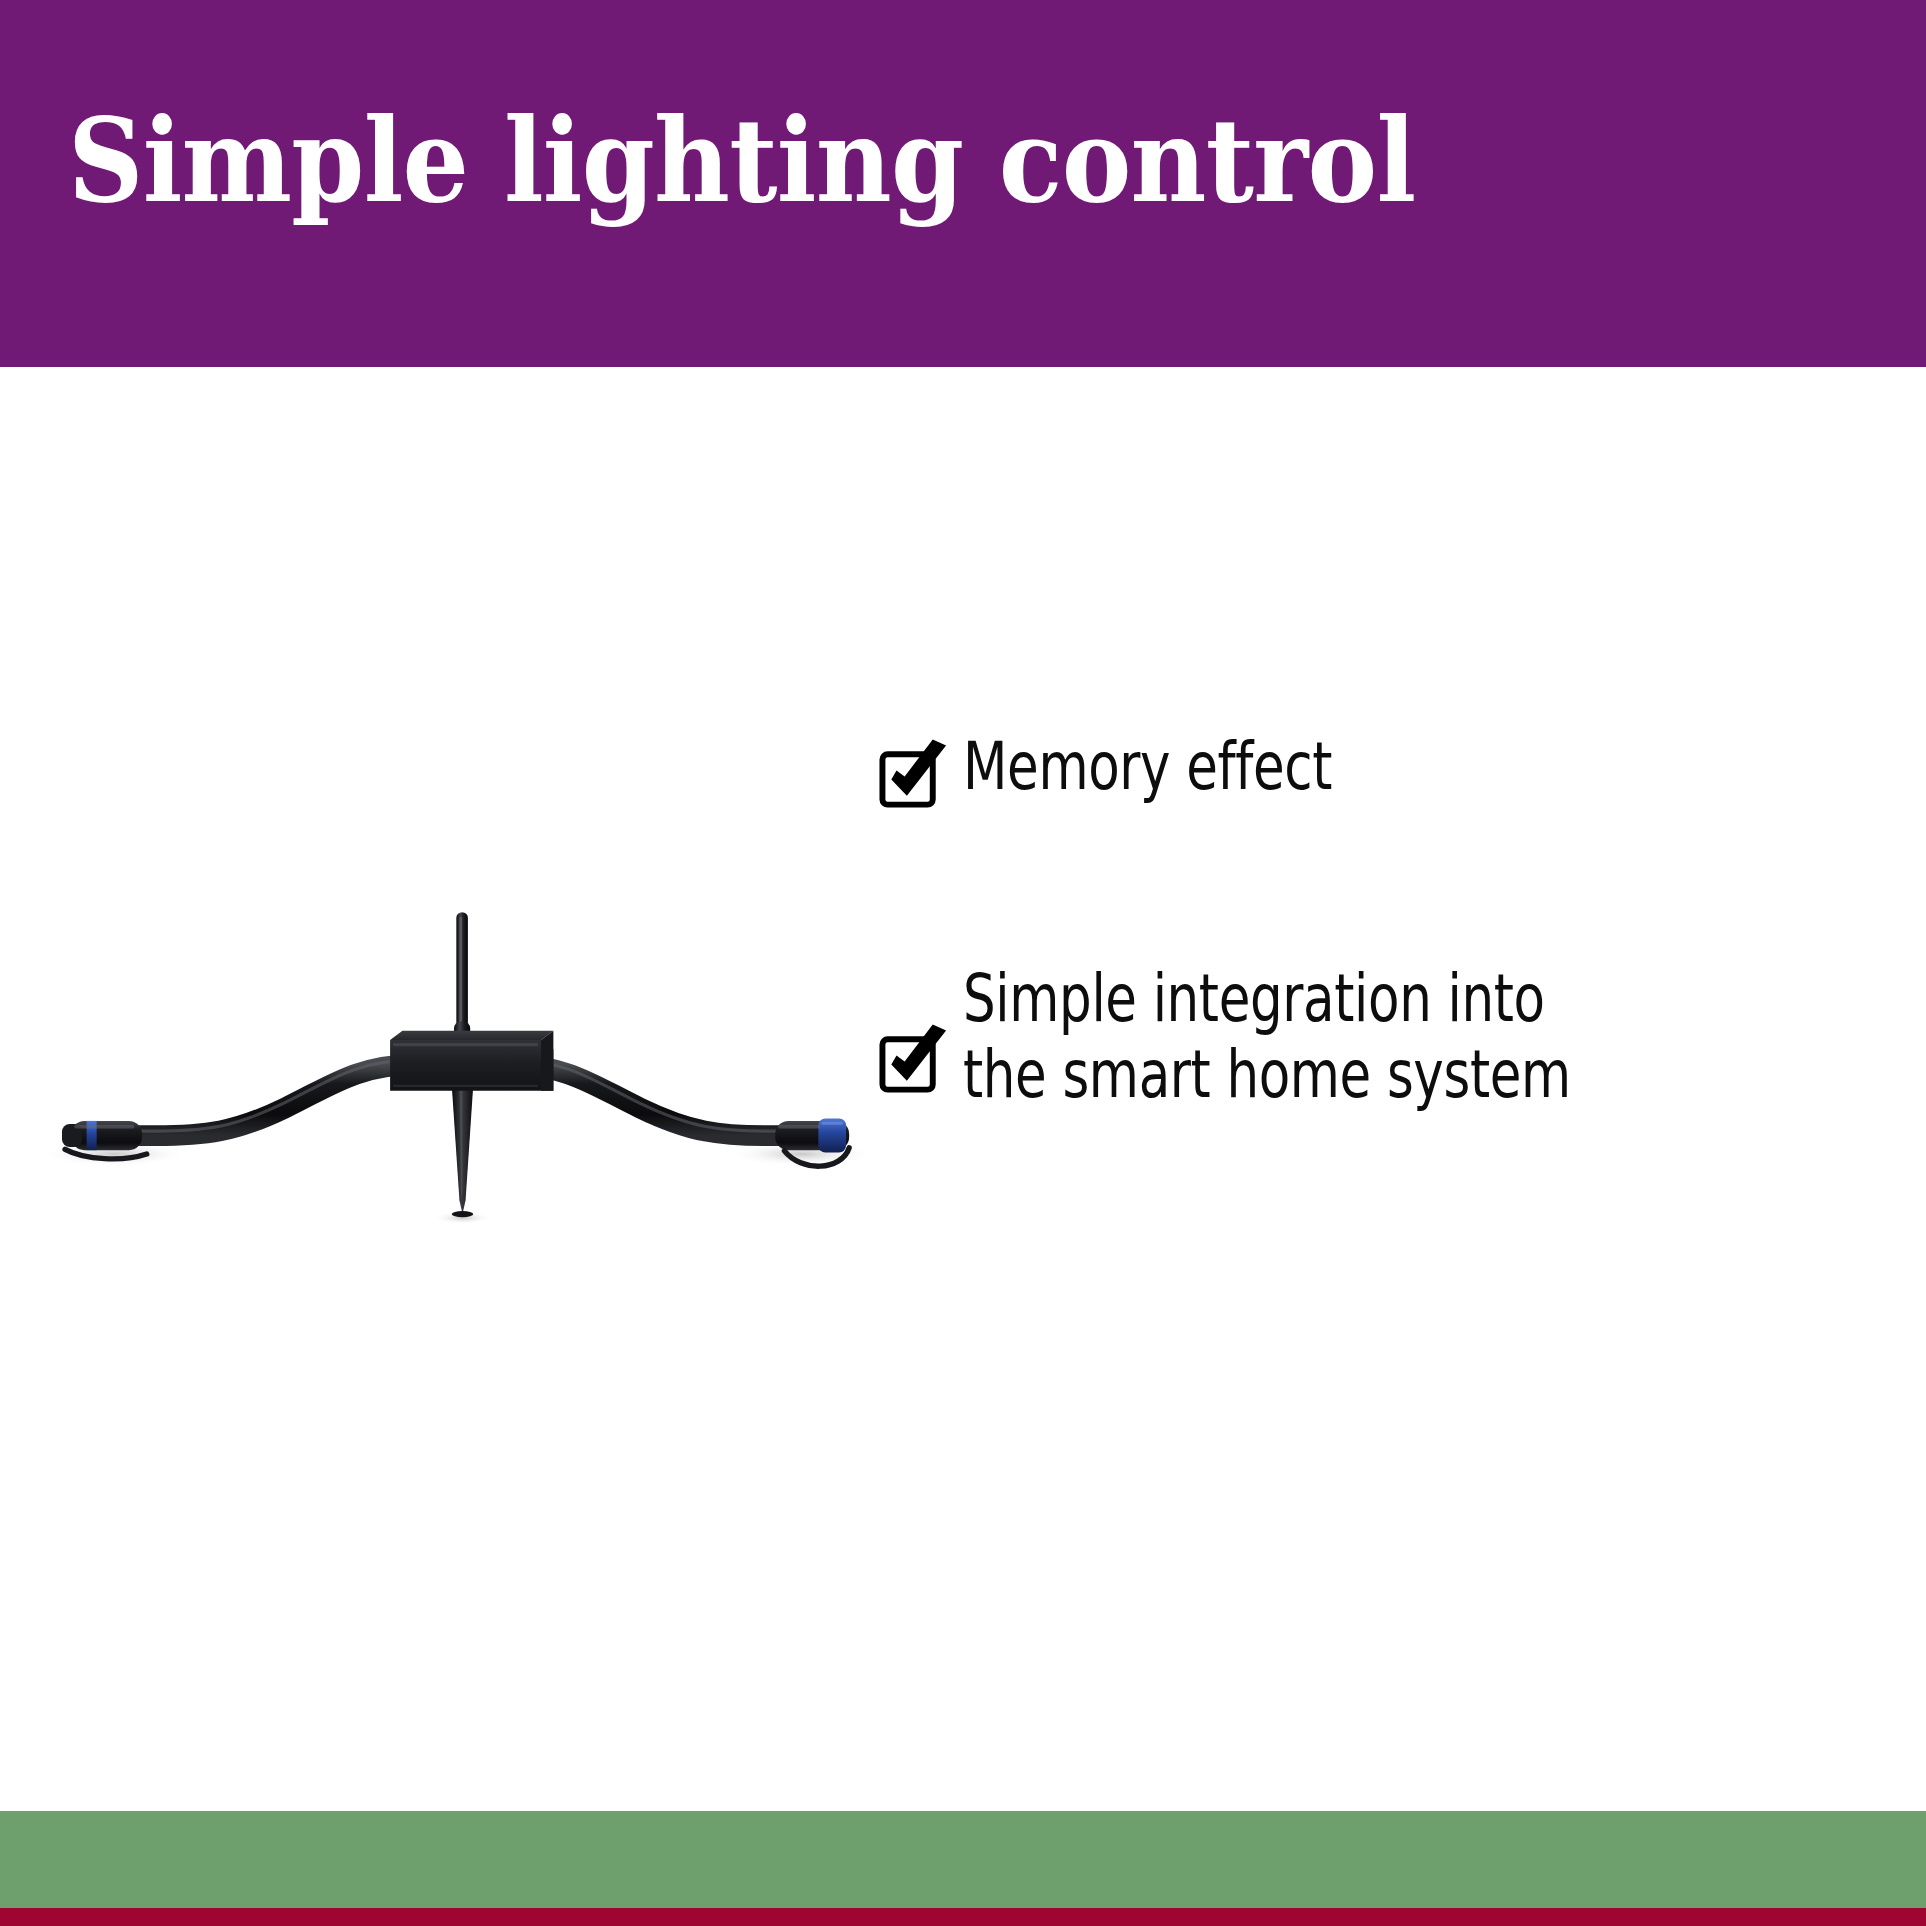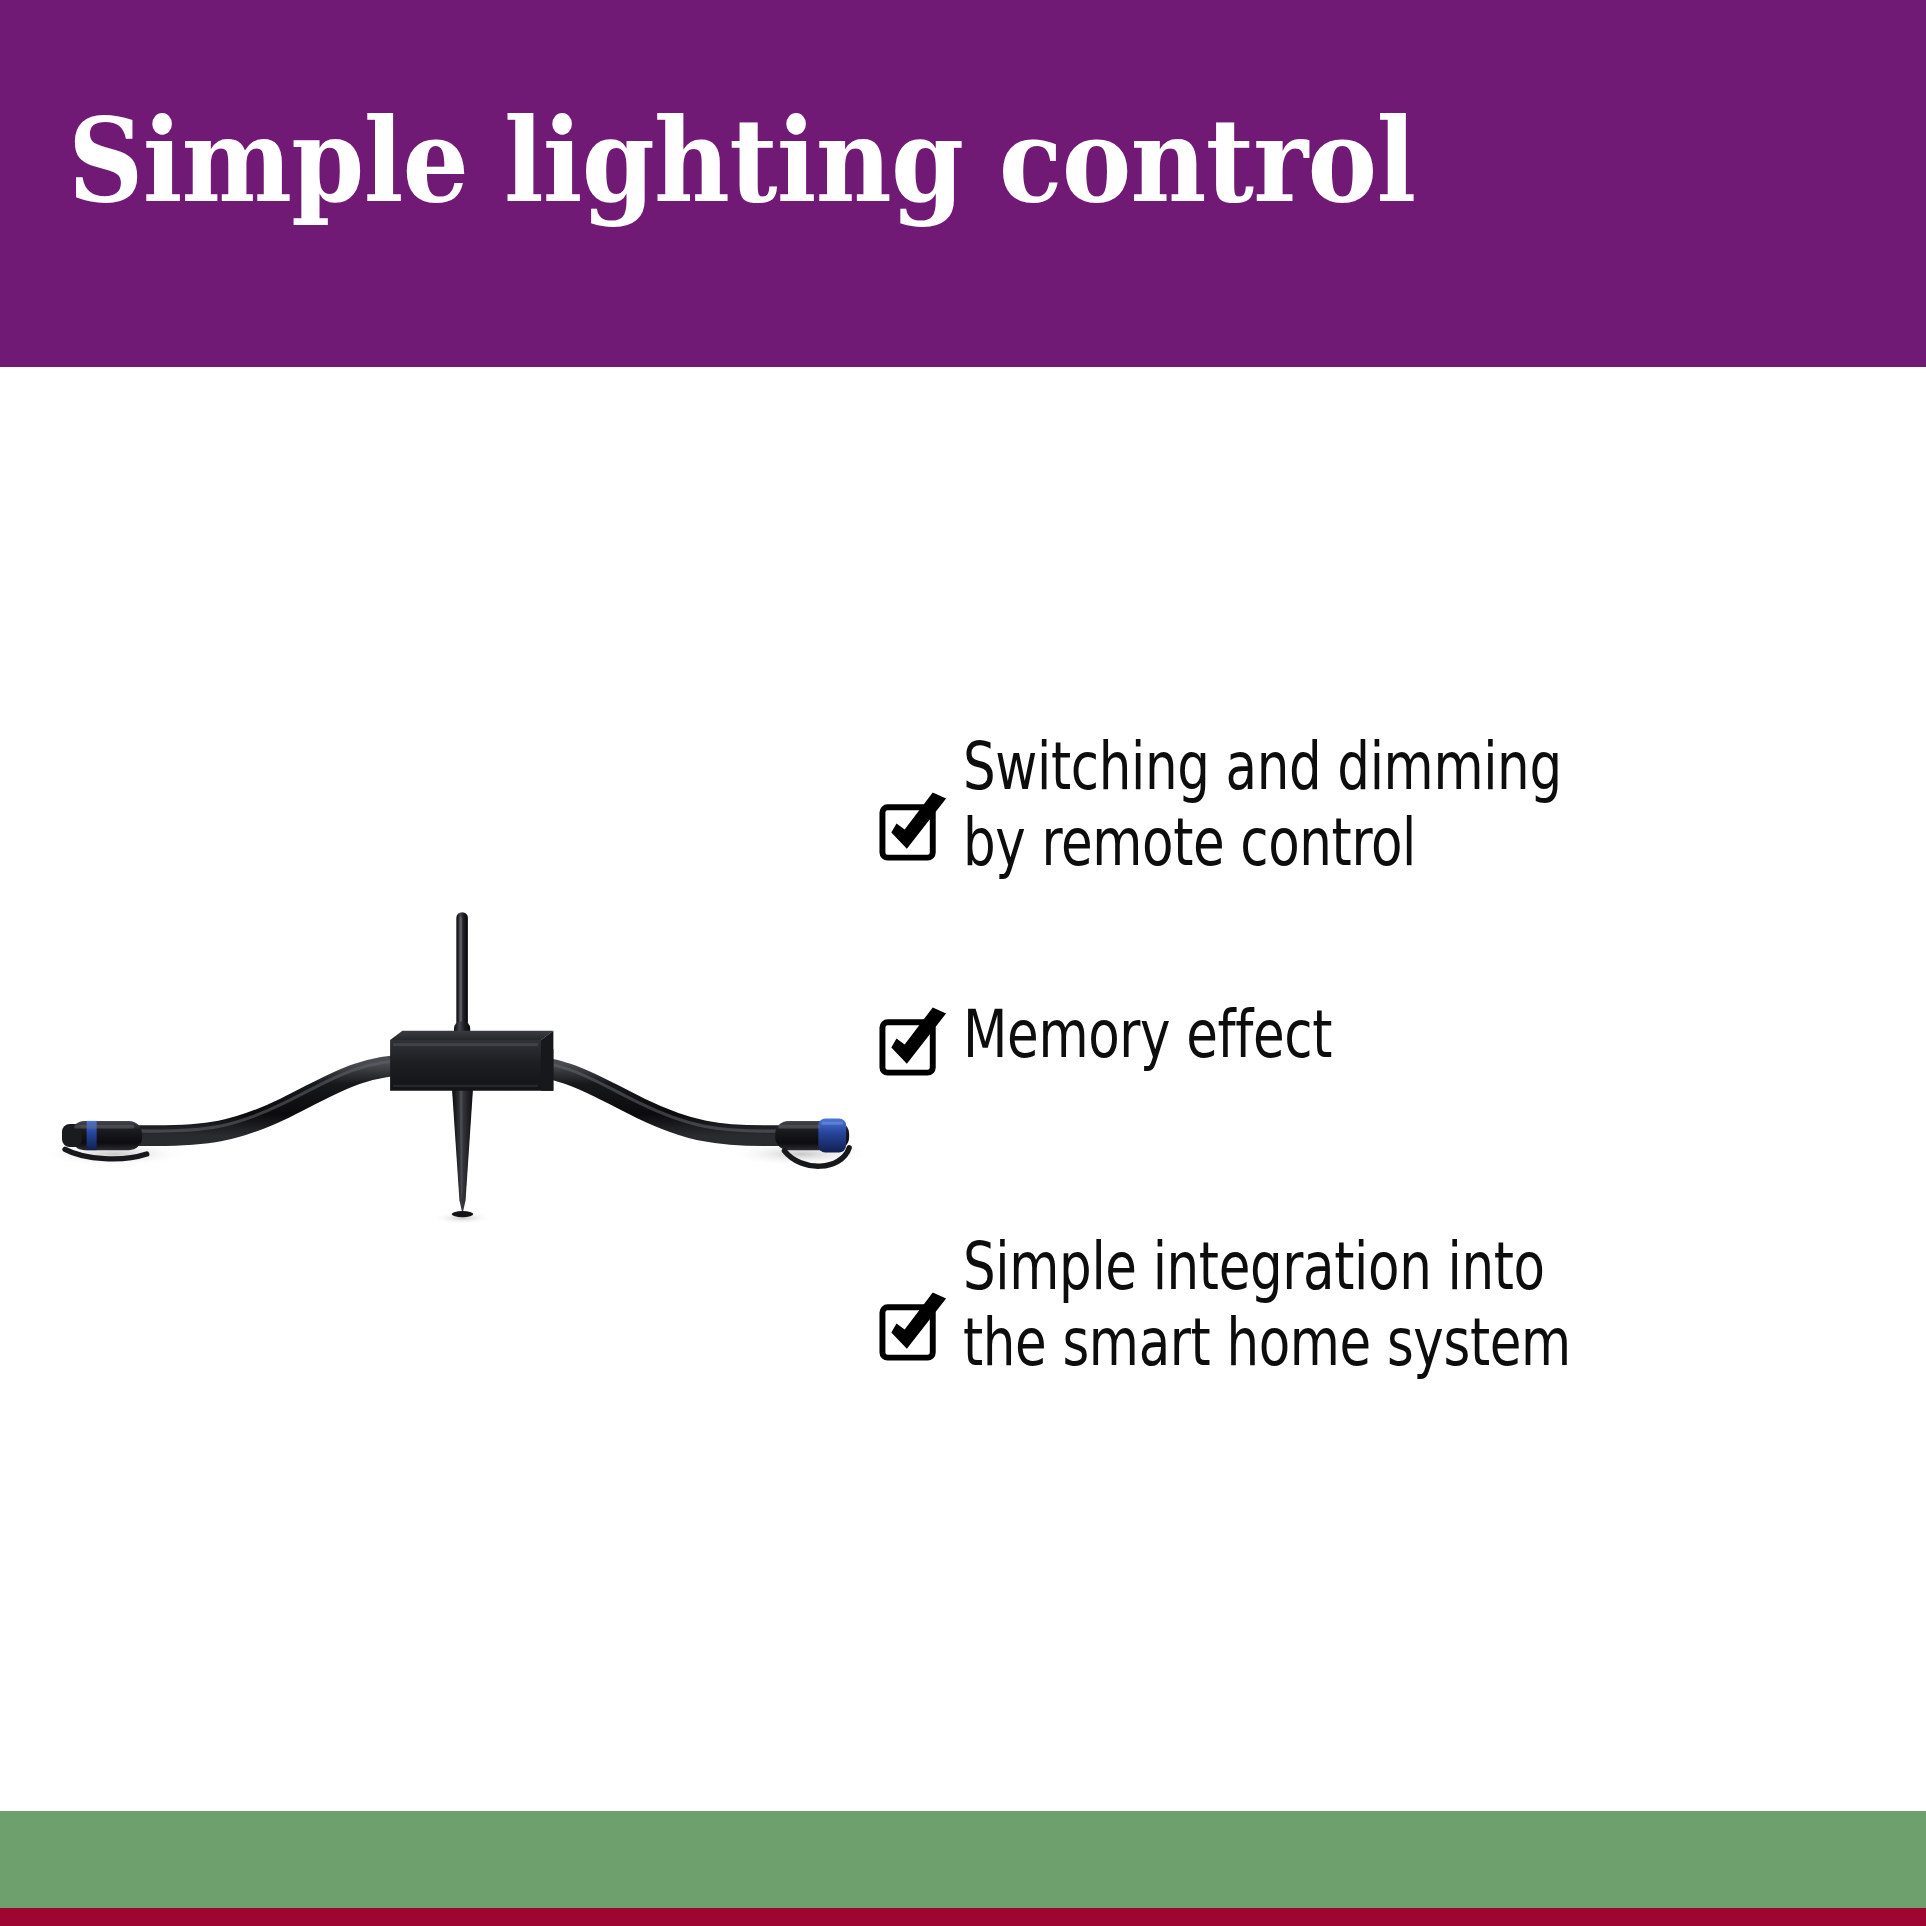--- a/index.html
+++ b/index.html
@@ -215,30 +215,20 @@
         <rect x="1022" y="276" width="36" height="44" rx="9" fill="url(#blueRing)"></rect>
         <rect x="1026" y="280" width="28" height="4" rx="2" fill="#7e9be0" opacity="0.5"></rect>
         <rect x="970" y="284" width="54" height="5" rx="2.5" fill="#6e6f76" opacity="0.45"></rect>
         <path d="M978 318 C 1000 346, 1052 344, 1062 314" fill="none" stroke="#17181b" stroke-width="7" stroke-linecap="round"></path>
       </g>
     </svg>
   </div>
 
   <div id="feature-list">
 
-    <div class="feature-item item-2lines">
-      <span class="checkbox-icon">
-        <svg viewBox="0 0 100 100" xmlns="http://www.w3.org/2000/svg">
-          <rect x="6" y="22" width="68" height="68" rx="7" ry="7" fill="none" stroke="#000000" stroke-width="8"></rect>
-          <path d="M18 56 L39 78 L92 10 L74 2 L36 52 L25 44 Z" fill="#000000"></path>
-        </svg>
-      </span>
-      <span class="feature-text">Switching and dimming
-by remote control</span>
-    </div>
 
     <div class="feature-item item-1line">
       <span class="checkbox-icon">
         <svg viewBox="0 0 100 100" xmlns="http://www.w3.org/2000/svg">
           <rect x="6" y="22" width="68" height="68" rx="7" ry="7" fill="none" stroke="#000000" stroke-width="8"></rect>
           <path d="M18 56 L39 78 L92 10 L74 2 L36 52 L25 44 Z" fill="#000000"></path>
         </svg>
       </span>
       <span class="feature-text">Memory effect</span>
     </div>

